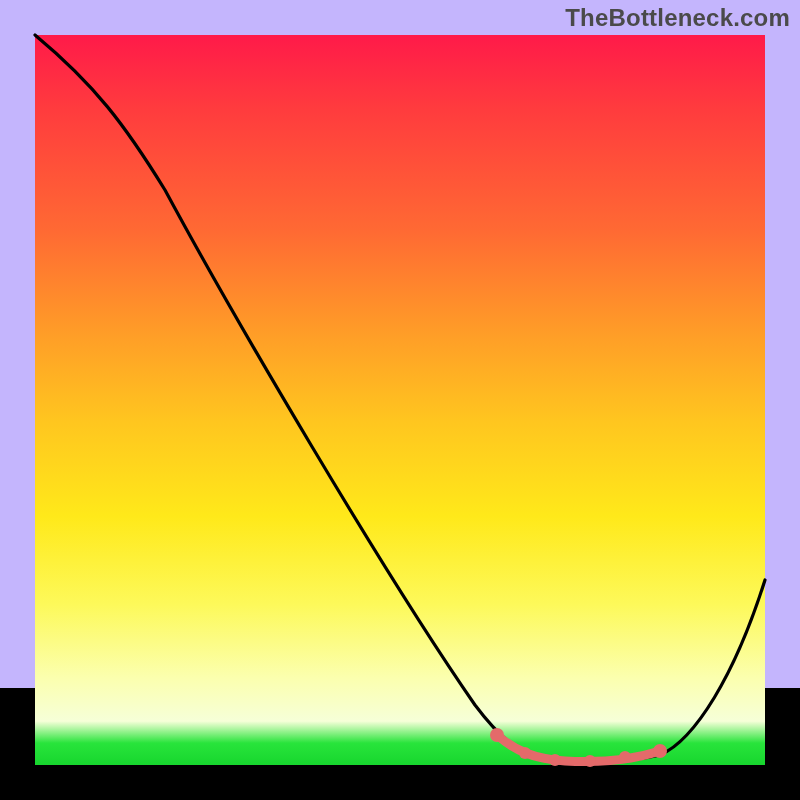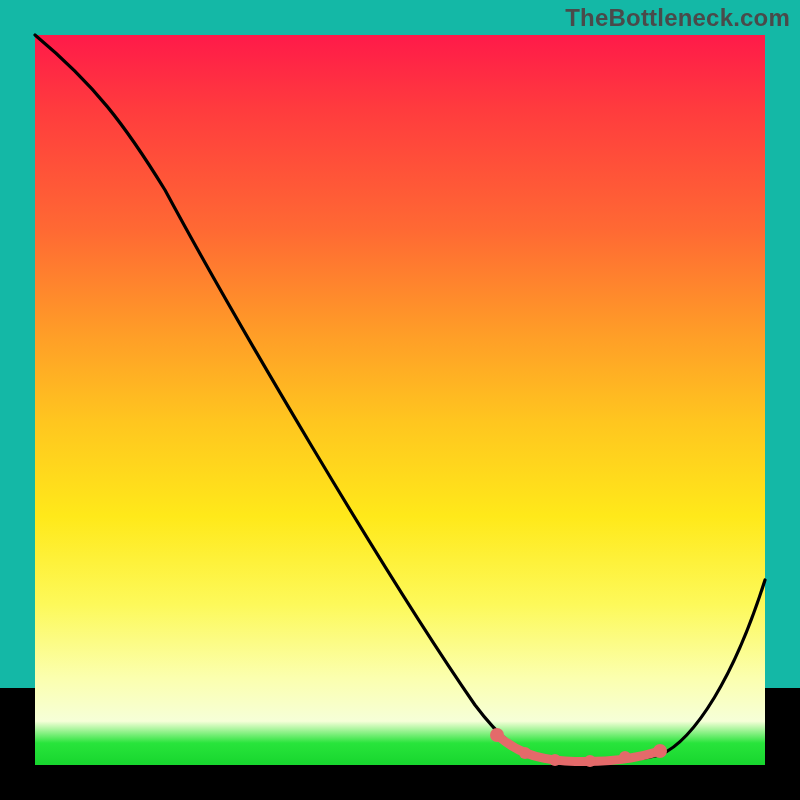--- a/index.html
+++ b/index.html
@@ -8,21 +8,21 @@
     width: 800px;
     height: 800px;
     background: #000000;
     overflow: hidden;
     font-family: Arial, Helvetica, sans-serif;
   }
   .frame {
     position: relative;
     width: 800px;
     height: 688px;
-    background: #14b8a6;
+    background: #c4b5fd;
   }
   .watermark {
     position: absolute;
     top: 4px;
     right: 10px;
     color: #4a4a4a;
     font-size: 24px;
     font-weight: 600;
     letter-spacing: 0.2px;
     z-index: 5;

